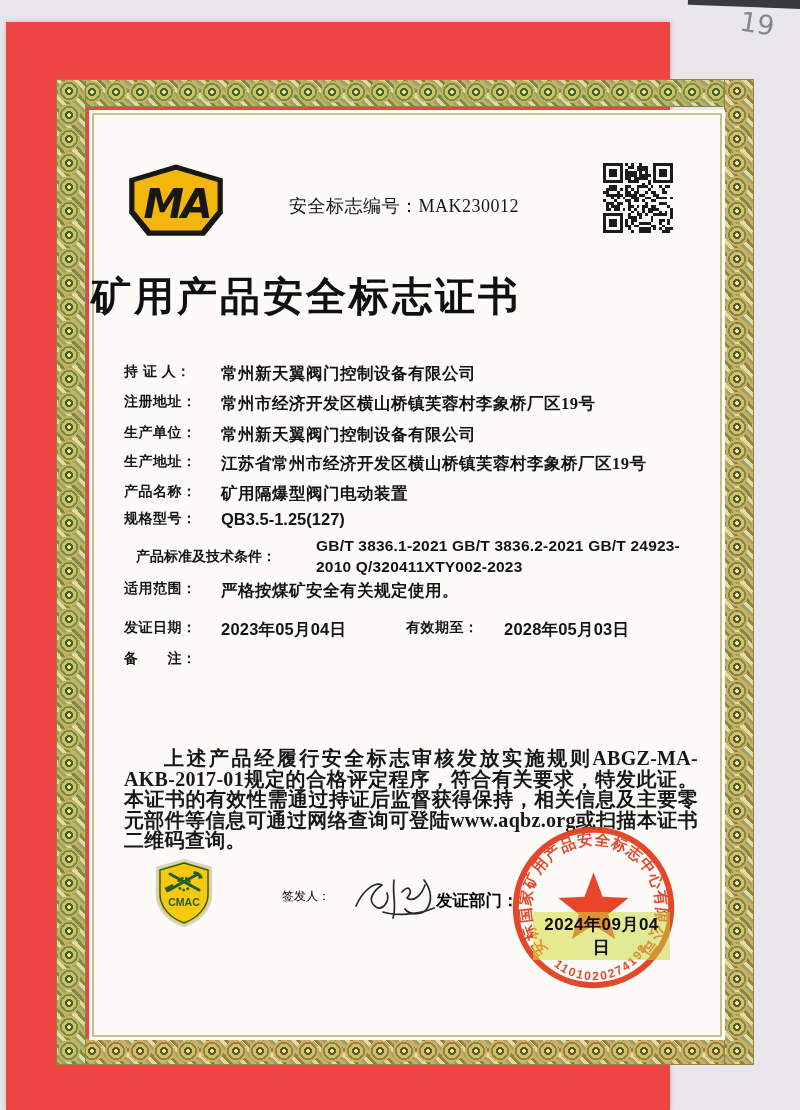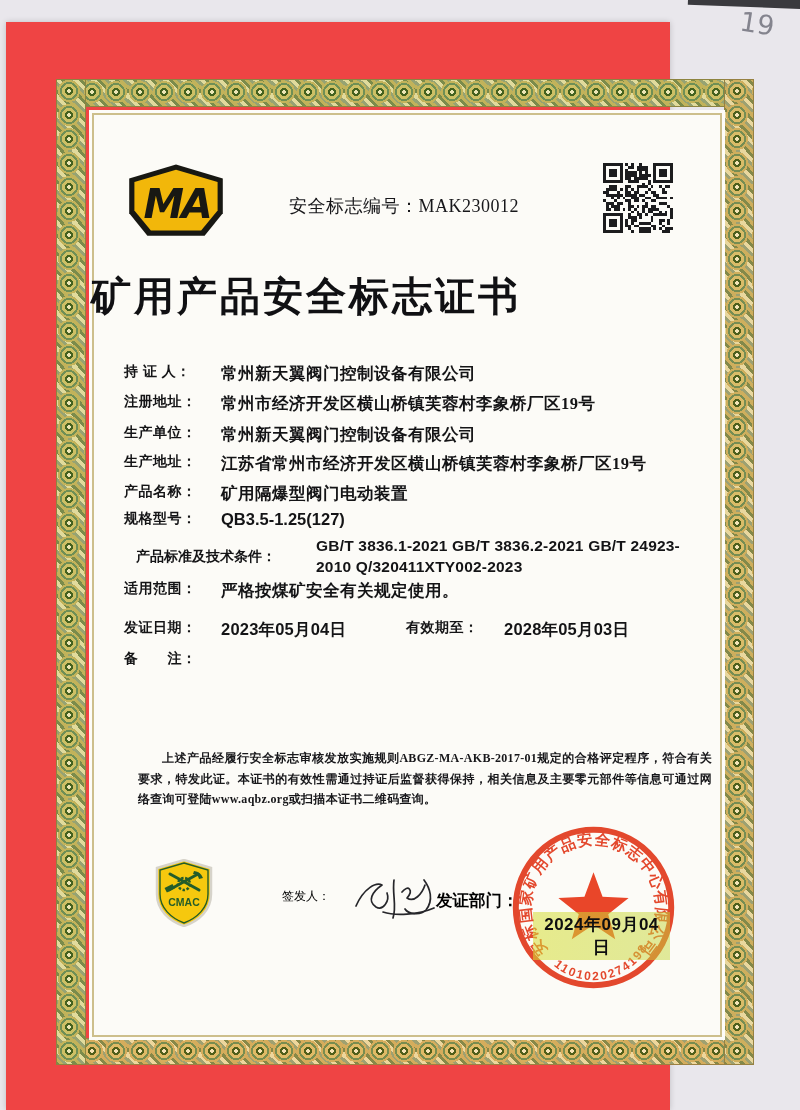--- a/index.html
+++ b/index.html
@@ -44,22 +44,22 @@
   .f1{top:341px}.f2{top:371px}.f3{top:402px}
   .r4{top:431px}.r5{top:461px}.r6{top:488px}
   .lab-std{top:526px;letter-spacing:0;margin-left:12px;}
   .val-std{top:513px;left:310px;width:392px;white-space:normal;font-size:15.5px;line-height:21px;}
   .r8{top:558px}
   .rdate{top:597px}
   .lab-valid{left:400px;top:597px}
   .val-valid{left:498px;top:597px}
   .rremark{top:628px}
   
-  .statement{position:absolute;left:132px;top:726px;width:574px;
-        font-family:"Liberation Serif",serif;font-weight:bold;font-size:12px;line-height:20.5px;
+  .statement{position:absolute;left:118px;top:726px;width:574px;
+        font-family:"Liberation Serif",serif;font-weight:bold;font-size:20px;line-height:20.5px;
         color:#17171a;text-align:justify;text-indent:2em;letter-spacing:.3px;}
   
   .cmac{position:absolute;left:148px;top:837px;width:60px;height:68px;}
   .signer-lab{position:absolute;left:276px;top:866px;font-weight:normal;font-size:12px;}
   .dept-lab{position:absolute;left:430px;top:868px;font-weight:bold;font-size:16.5px;}
   .signature{position:absolute;left:344px;top:846px;width:95px;height:58px;}
   .seal{position:absolute;left:495px;top:793px;width:185px;height:185px;opacity:.93;}
   .seal-date{position:absolute;left:527px;top:890px;padding:1px 4px;
         background:linear-gradient(90deg,rgba(213,221,52,.55),rgba(196,214,60,.5));
         color:#0e0e10;font-weight:bold;font-size:17px;letter-spacing:.5px;

